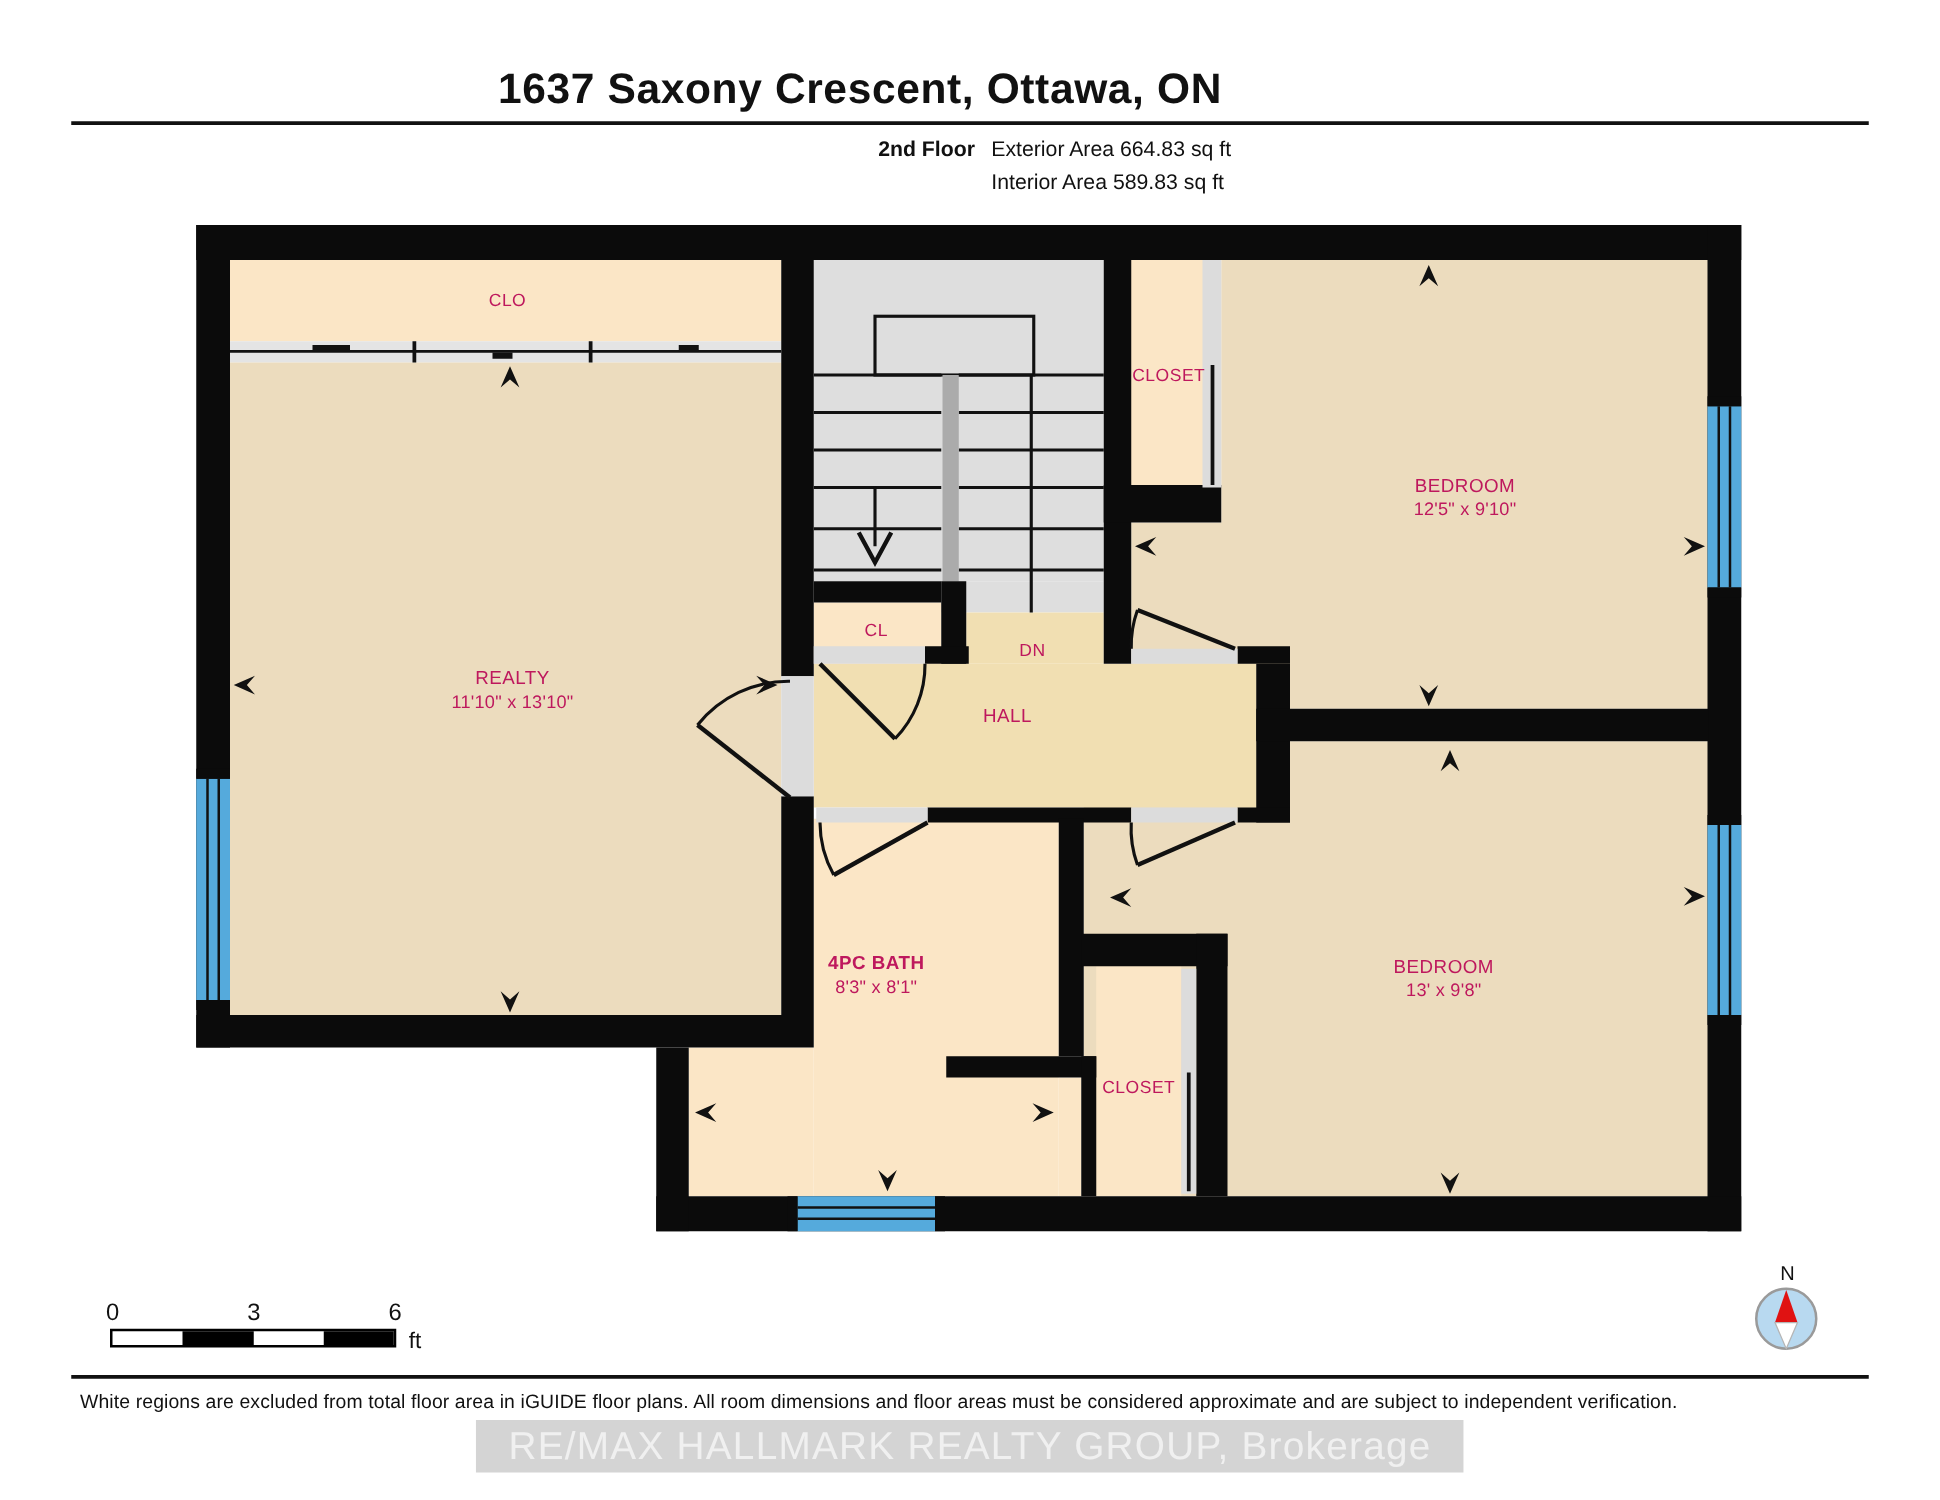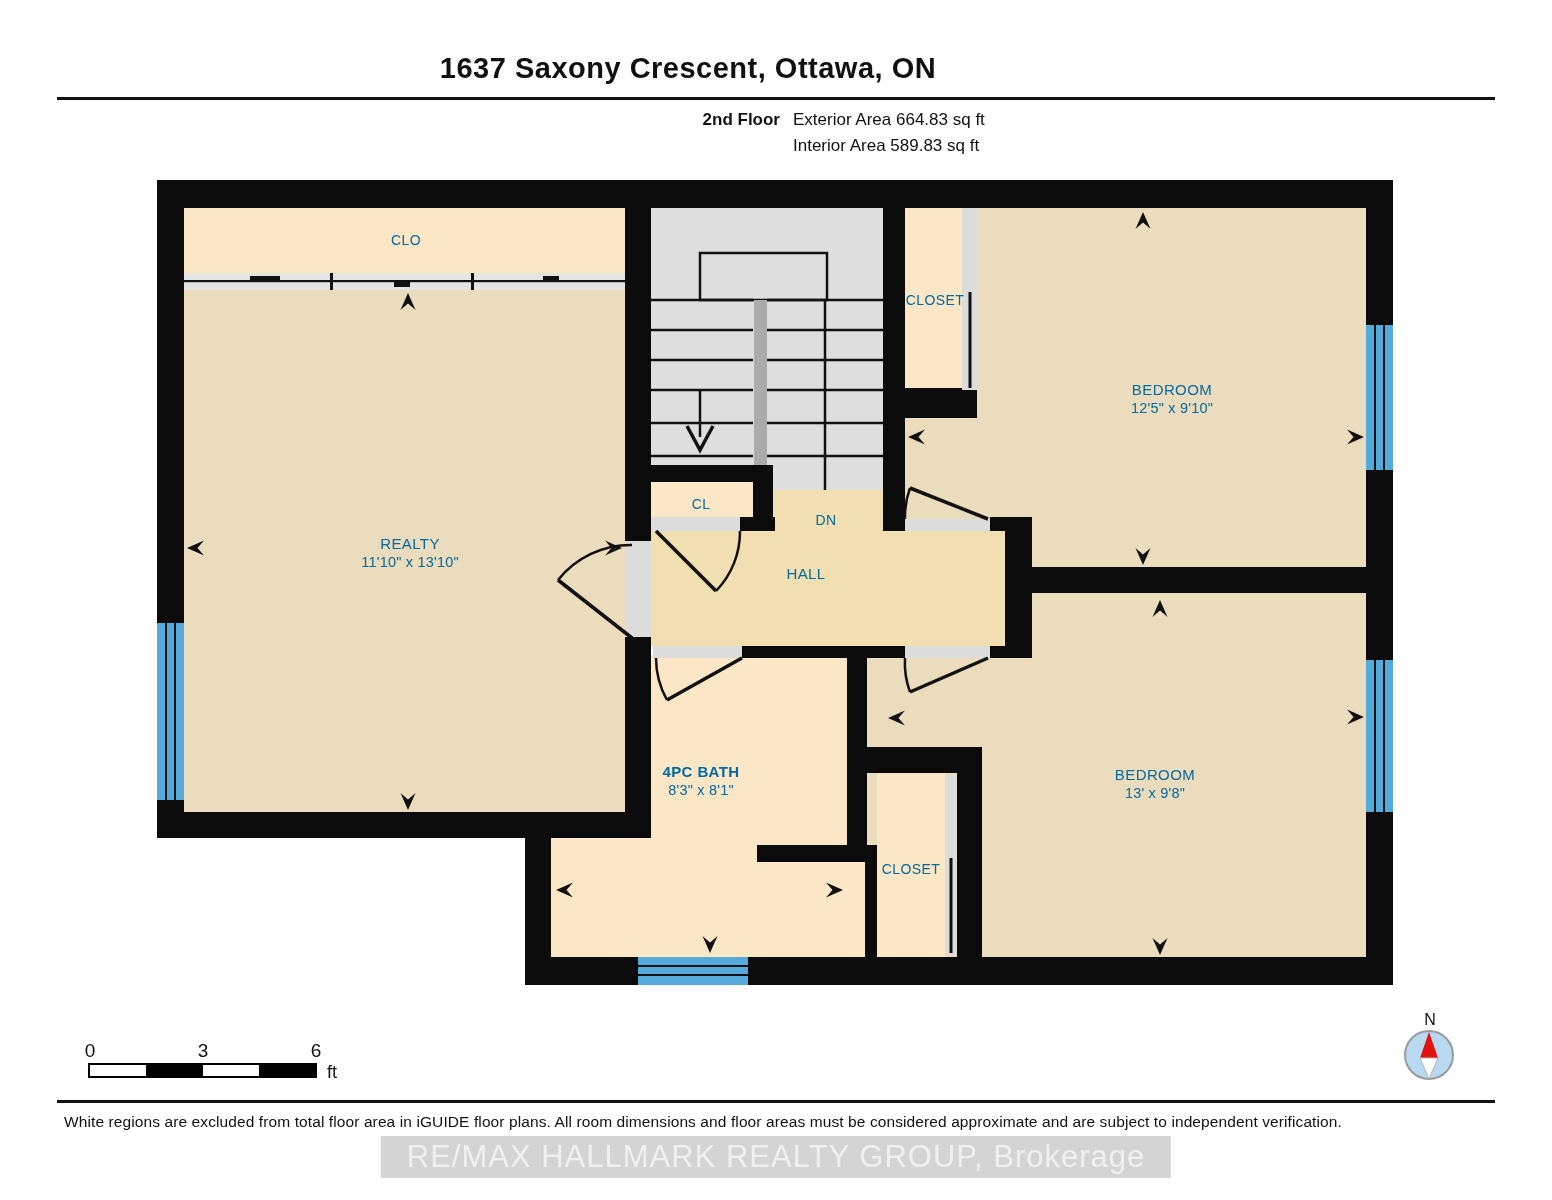--- a/index.html
+++ b/index.html
@@ -1,32 +1,32 @@
 <!DOCTYPE html>
 <html style="--wall: #0b0b0b; --room: #ecdcbe; --closet: #fbe6c6; --hall: #f1dfb2; --stairs: #dedede; --stair-divider: #ababab; --threshold: #dcdcdc; --window: #55aadc; --compass-fill: #b8d9f0; --compass-north: #e01212; --watermark-bg: #d4d4d4; --watermark-text: #f0f0f0;"><head>
 <meta charset="utf-8">
 <style>
   html,body{margin:0;padding:0;background:#ffffff;}
   body{width:1552px;height:1200px;position:relative;overflow:hidden;
        font-family:"Liberation Sans","DejaVu Sans",sans-serif;color:#111;}
   #page{position:absolute;inset:0;width:1552px;height:1200px;background:#fff;}
 
   .abs{position:absolute;}
-  .title{left:0;top:52px;width:1376px;text-align:center;font-size:29px;font-weight:bold;letter-spacing:.5px;}
+  .title{left:0;top:52px;width:1376px;text-align:center;font-size:34px;font-weight:bold;letter-spacing:.5px;}
   .hr{left:57px;width:1438px;height:3px;background:#111;}
   .hr.top{top:97px;}
   .hr.bottom{top:1100px;}
   .floor-label{top:110px;right:772px;font-size:17px;font-weight:bold;}
   .area-line1{top:110px;left:793px;font-size:17px;}
   .area-line2{top:136px;left:793px;font-size:17px;}
 
   svg.plan{position:absolute;left:0;top:0;}
 
   .lbl{position:absolute;transform:translate(-50%,-50%);white-space:nowrap;
-       font-size:15px;letter-spacing:.4px;color:#0369a1;text-align:center;}
+       font-size:15px;letter-spacing:.4px;color:#be185d;text-align:center;}
   .lbl.small{font-size:14px;}
   .lbl.dims{font-size:14.5px;letter-spacing:.2px;}
 
   .sbar{left:88px;top:1063px;width:229px;height:15px;border:2px solid #000;
         box-sizing:border-box;background:#fff;display:flex;}
   .sbar .seg{flex:1;}
   .sbar .seg.b{background:#000;}
   .stick{top:1040px;transform:translateX(-50%);font-size:19px;}
   .sunit{left:327px;top:1062px;font-size:18px;}
 

